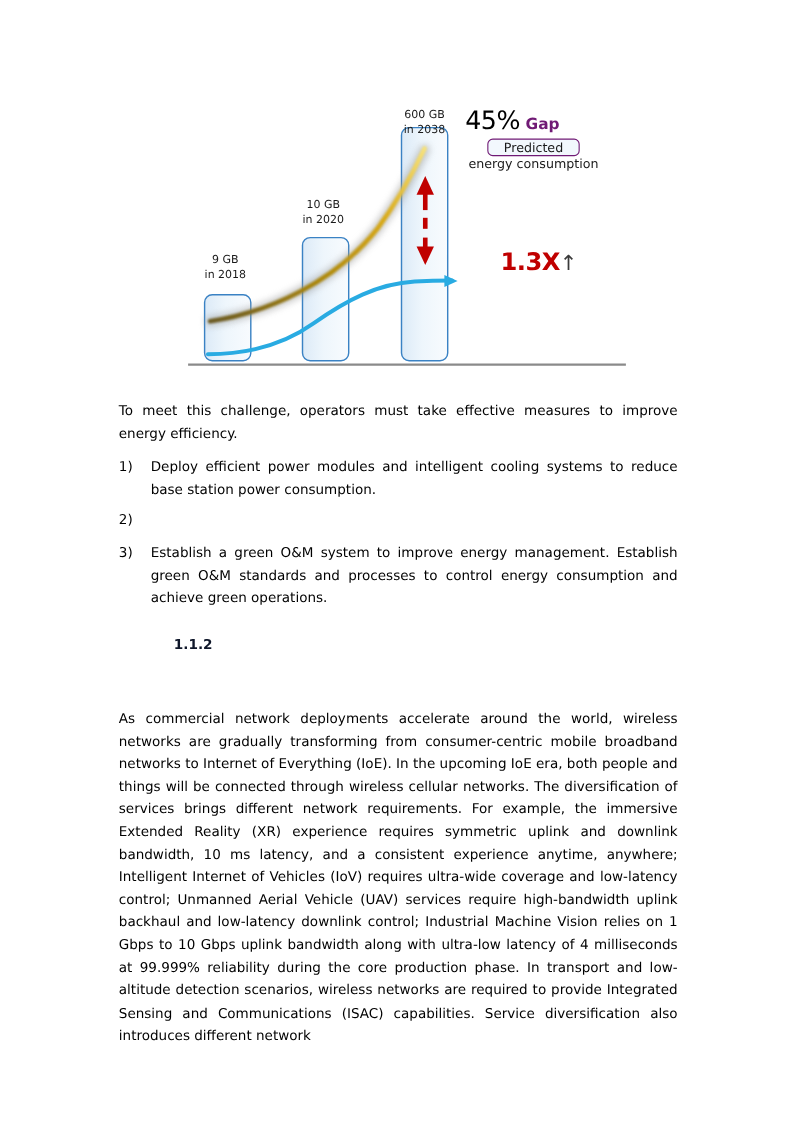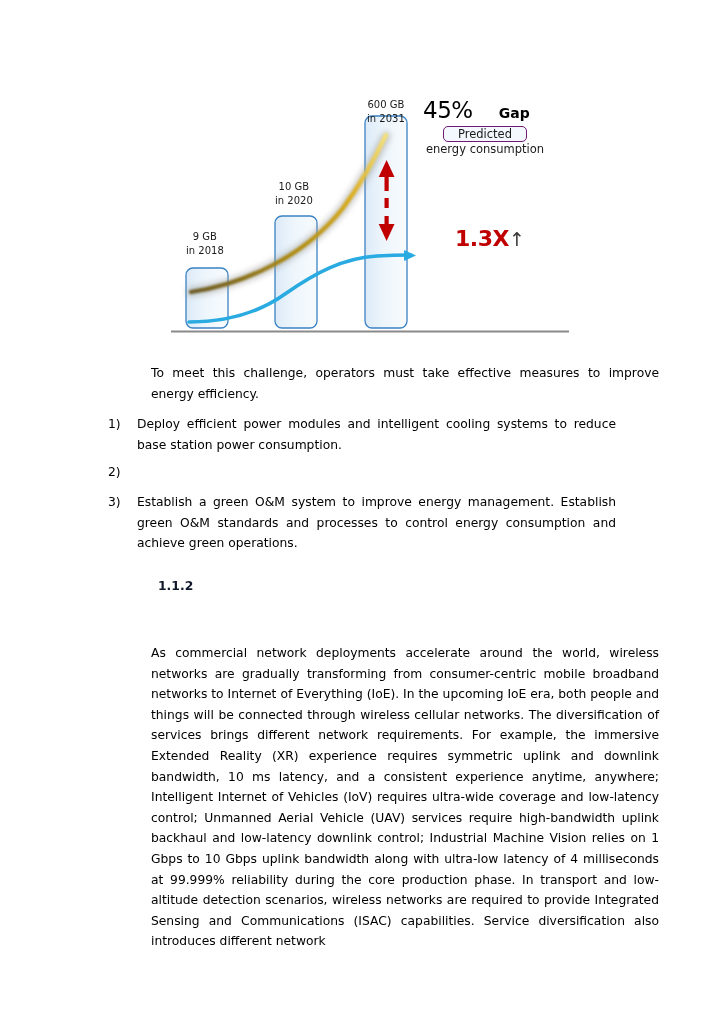--- a/index.html
+++ b/index.html
@@ -53,22 +53,21 @@
   }
   #label-gap .pct {
     font-size: 23px;
     font-weight: normal;
     color: #000000;
     letter-spacing: -0.5px;
   }
   #label-gap .gapword {
     font-size: 14px;
     font-weight: bold;
-    color: #000000;
-    margin-left: 21px;
+    color: #701a75;
   }
 
   #label-growth {
     position: absolute;
     left: 290px;
     top: 148px;
     white-space: nowrap;
     font-family: "DejaVu Sans", sans-serif;
   }
   #label-growth .mult {
@@ -104,21 +103,20 @@
   
   .doc-text {
     position: absolute;
     left: 108px;
     width: 508px;
     font-family: "DejaVu Sans", sans-serif;
     font-size: 12.3px;
     line-height: 20.6px;
     color: #000000;
     text-align: justify;
-    margin-left: 43px;
   }
 
   #para-intro { top: 363px; }
 
   .numbered {
     position: absolute;
     left: 108px;
     width: 508px;
     font-family: "DejaVu Sans", sans-serif;
     font-size: 12.3px;
@@ -218,21 +216,21 @@
     <span>in 2018</span>
   </div>
 
   <div class="fig-label" id="label-2020">
     <span>10 GB</span><br>
     <span>in 2020</span>
   </div>
 
   <div class="fig-label" id="label-2030">
     <span>600 GB</span><br>
-    <span>in 2031</span>
+    <span>in 2038</span>
   </div>
 
   <div id="label-gap">
     <span class="pct">45%</span>
     <span class="gapword">Gap</span>
   </div>
 
   <div class="callout" id="callout-predicted">
     <span class="boxed">Predicted</span><br>
     <span>energy consumption</span>

